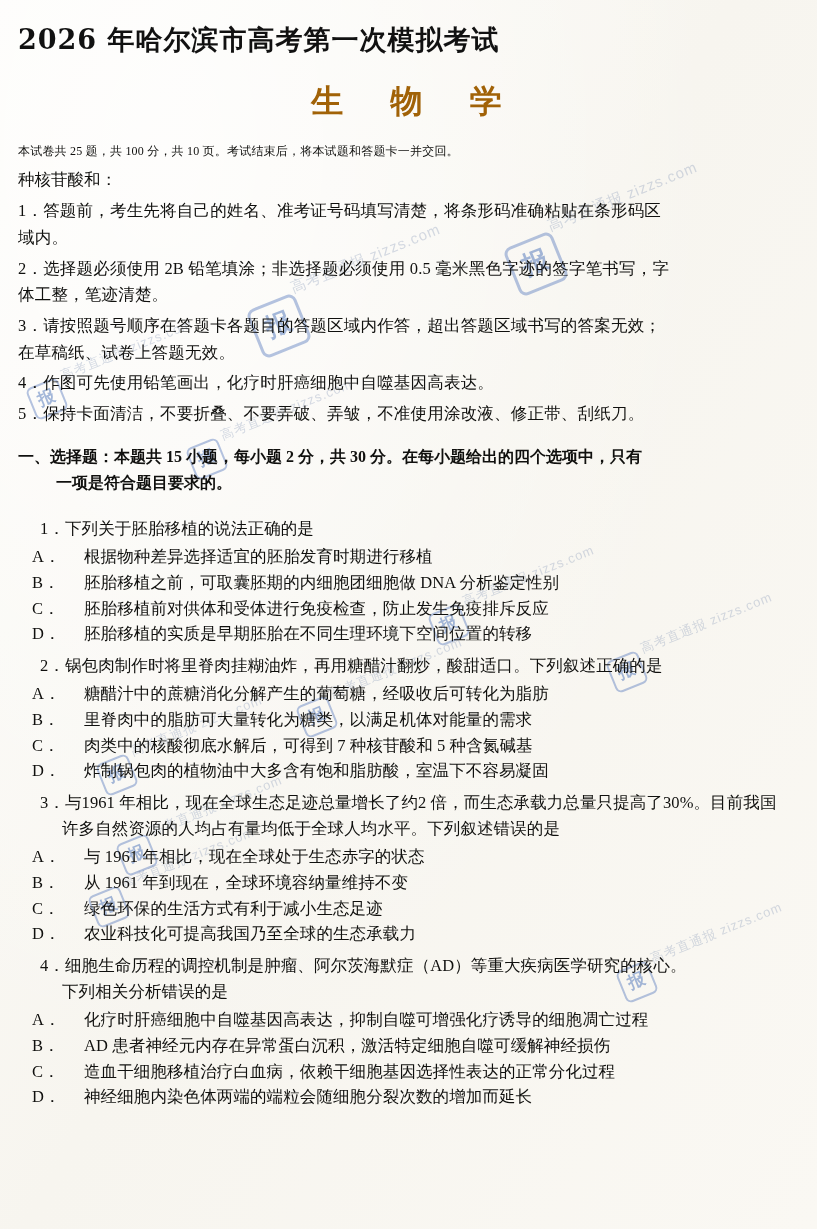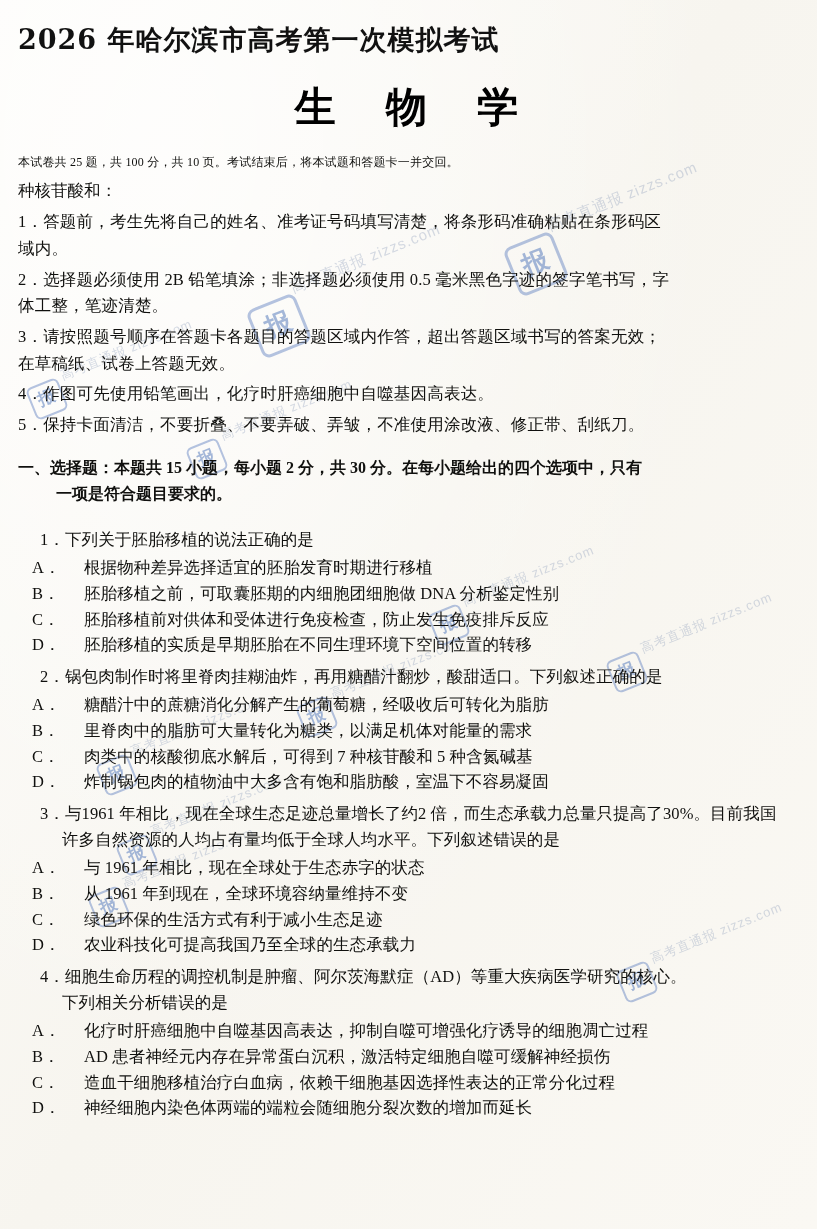--- a/index.html
+++ b/index.html
@@ -38,26 +38,26 @@
     font-family: "DejaVu Serif", "Liberation Serif", serif;
     font-weight: bold;
     font-size: 27px;
     letter-spacing: 1px;
     margin: 12px 0 2px 0;
     color: #111;
   }
   h2.doc-subject {
     font-family: "DejaVu Serif", "Liberation Serif", serif;
     font-weight: bold;
-    font-size: 41px;
+    font-size: 32px;
     letter-spacing: 18px;
     text-align: center;
     margin: 22px 0 14px 0;
     padding-left: 18px;
-    color: #000000;
+    color: #a16207;
   }
   .lead {
     font-size: 12px;
     line-height: 1.62;
     margin: 18px 0 4px 0;
     letter-spacing: 0.2px;
   }
   .notice-head {
     font-size: 16.5px;
     line-height: 1.62;

